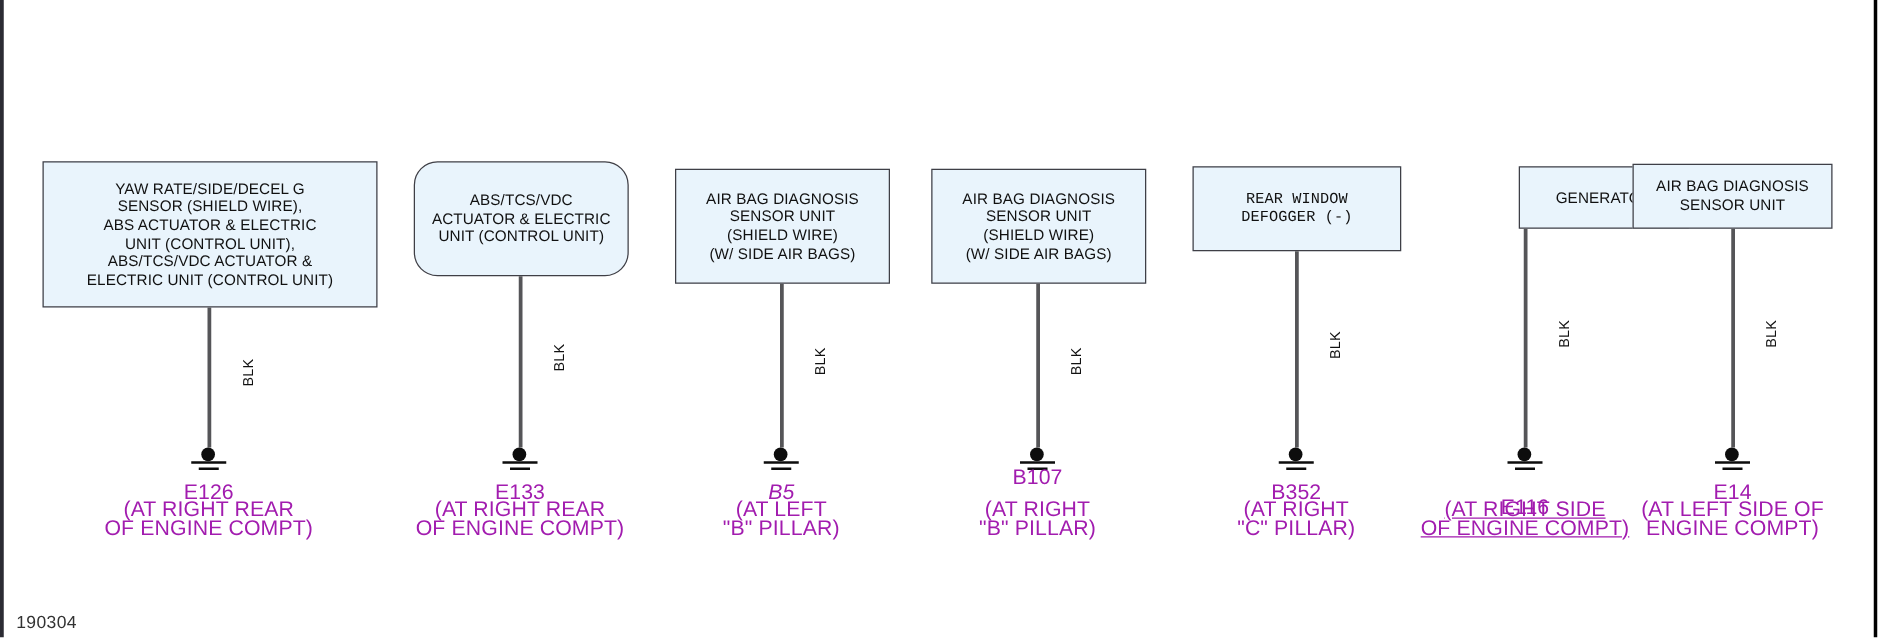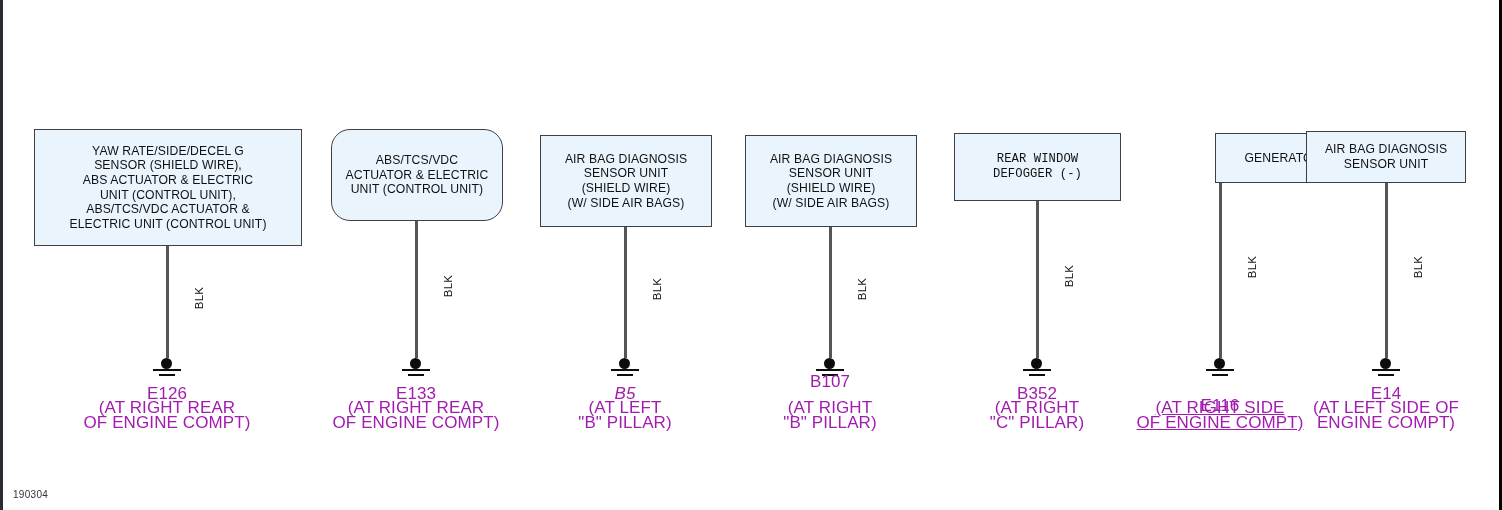--- a/index.html
+++ b/index.html
@@ -94,21 +94,21 @@
     font-size: 17px;
     line-height: 14.6px;
     color: #a21caf;
     white-space: pre-line;
     letter-spacing: 0.1px;
   }
   .page-code {
     position: absolute;
     left: 10px;
     top: 489px;
-    font-size: 10px;
+    font-size: 14px;
     color: #333333;
     letter-spacing: 0.3px;
   }
 </style>
 </head>
 <body>
 
 <div id="page">
   <div id="branches">
       <div class="branch">

